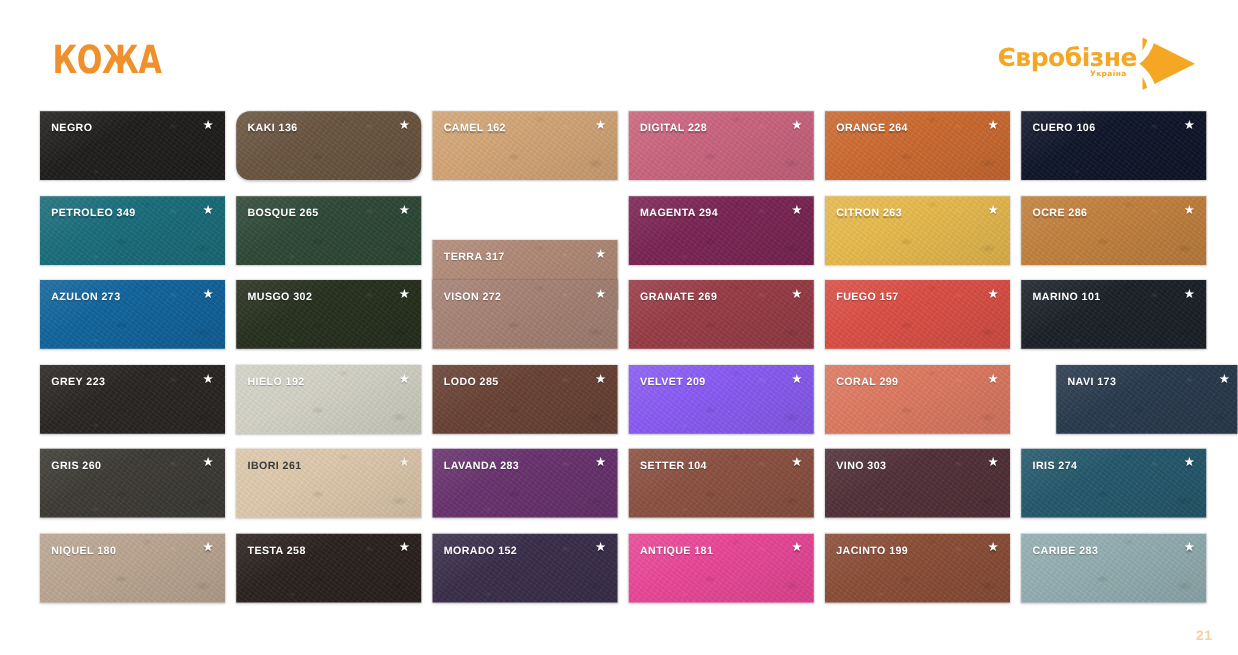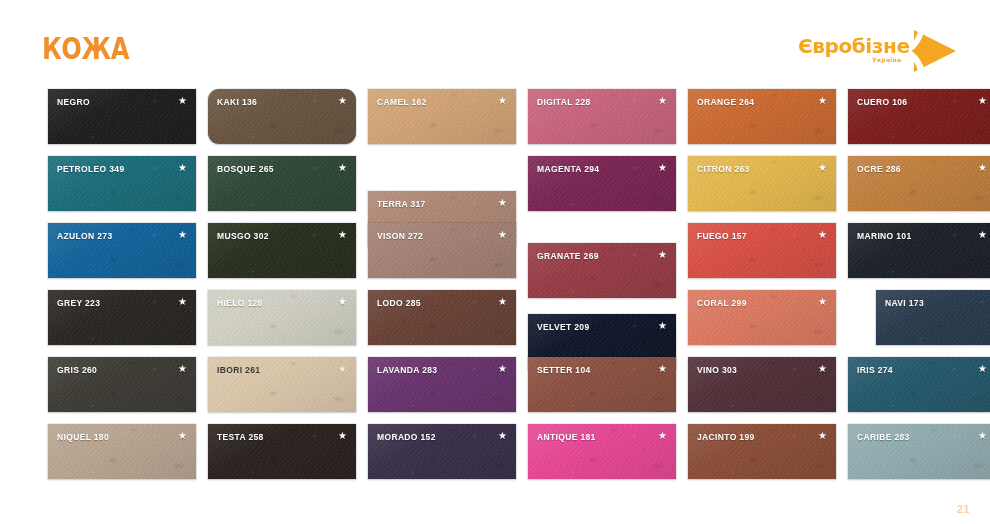--- a/index.html
+++ b/index.html
@@ -48,28 +48,27 @@
     letter-spacing:0.3px;
     white-space:nowrap;
   }
   .logo-arrow{
     position:absolute;left:112px;top:0px;
   }
 
   
   .grid{
     position:absolute;
-    left:48px;top:89px;
+    left:32px;top:89px;
     width:910px;
     display:grid;
     grid-template-columns:repeat(6,148px);
     grid-template-rows:repeat(6,55px);
     column-gap:9px;
     row-gap:12.5px;
-    gap:12px;
   }
   .swatch{
     position:relative;
     width:148px;height:55px;
     box-sizing:border-box;
     overflow:hidden;
     box-shadow:0 0 0 1px rgba(0,0,0,0.07), 0 1px 2px rgba(0,0,0,0.16);
   }
   
   .swatch::before{
@@ -157,21 +156,21 @@
         <span class="sw-star light">★</span>
       </div>
       <div class="swatch" style="background: rgb(205, 102, 128); text-decoration: underline;">
         <span class="sw-label light">DIGITAL 228</span>
         <span class="sw-star light">★</span>
       </div>
       <div class="swatch" style="background: rgb(207, 108, 49);">
         <span class="sw-label light">ORANGE 264</span>
         <span class="sw-star light">★</span>
       </div>
-      <div class="swatch" style="background: #7f1d1d;">
+      <div class="swatch" style="background: #0f172a;">
         <span class="sw-label light">CUERO 106</span>
         <span class="sw-star light">★</span>
       </div>
       <div class="swatch" style="background: rgb(27, 111, 124);">
         <span class="sw-label light">PETROLEO 349</span>
         <span class="sw-star light">★</span>
       </div>
       <div class="swatch" style="background: rgb(47, 74, 55);">
         <span class="sw-label light">BOSQUE 265</span>
         <span class="sw-star light">★</span>
@@ -197,45 +196,45 @@
         <span class="sw-star light">★</span>
       </div>
       <div class="swatch" style="background: rgb(40, 48, 31);">
         <span class="sw-label light">MUSGO 302</span>
         <span class="sw-star light">★</span>
       </div>
       <div class="swatch" style="background: rgb(168, 132, 118);">
         <span class="sw-label light">VISON 272</span>
         <span class="sw-star light">★</span>
       </div>
-      <div class="swatch" style="background: rgb(154, 61, 72); margin-top: 20px;">
+      <div class="swatch" style="background: rgb(154, 61, 72);">
         <span class="sw-label light">GRANATE 269</span>
         <span class="sw-star light">★</span>
       </div>
       <div class="swatch" style="background: rgb(221, 80, 70);">
         <span class="sw-label light">FUEGO 157</span>
         <span class="sw-star light">★</span>
       </div>
       <div class="swatch" style="background: rgb(29, 34, 41);">
         <span class="sw-label light">MARINO 101</span>
         <span class="sw-star light">★</span>
       </div>
       <div class="swatch" style="background: rgb(42, 39, 36);">
         <span class="sw-label light">GREY 223</span>
         <span class="sw-star light">★</span>
       </div>
       <div class="swatch" style="background: rgb(214, 213, 200);">
-        <span class="sw-label light">HIELO 128</span>
+        <span class="sw-label light">HIELO 192</span>
         <span class="sw-star light">★</span>
       </div>
       <div class="swatch" style="background: rgb(107, 67, 53);">
         <span class="sw-label light">LODO 285</span>
         <span class="sw-star light">★</span>
       </div>
-      <div class="swatch" style="background: #0f172a; margin-top: 24px;">
+      <div class="swatch" style="background: #8b5cf6;">
         <span class="sw-label light">VELVET 209</span>
         <span class="sw-star light">★</span>
       </div>
       <div class="swatch" style="background: rgb(224, 123, 99);">
         <span class="sw-label light">CORAL 299</span>
         <span class="sw-star light">★</span>
       </div>
       <div class="swatch" style="background: rgb(42, 59, 79); margin-left: 28px;">
         <span class="sw-label light">NAVI 173</span>
         <span class="sw-star light">★</span>

